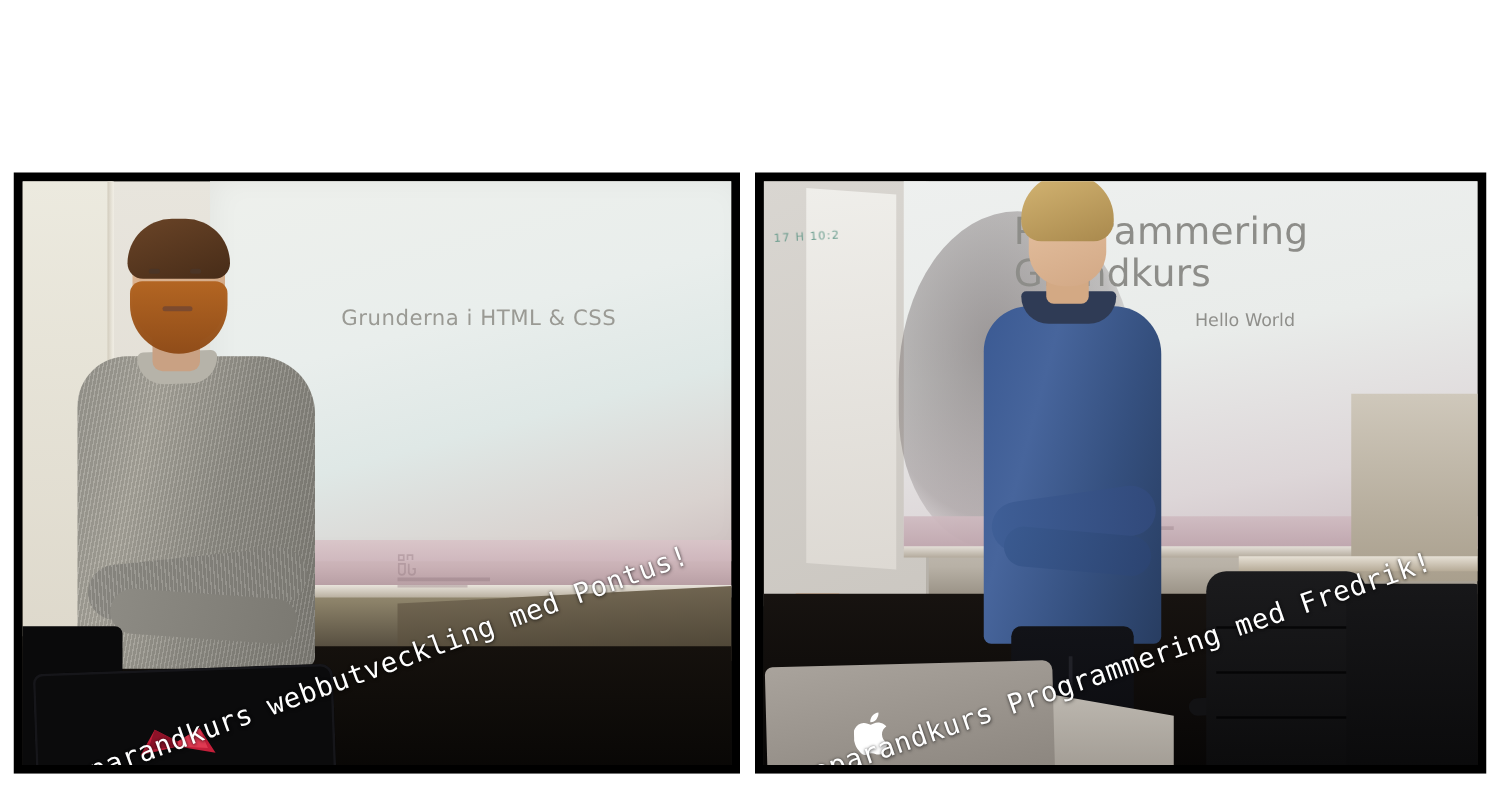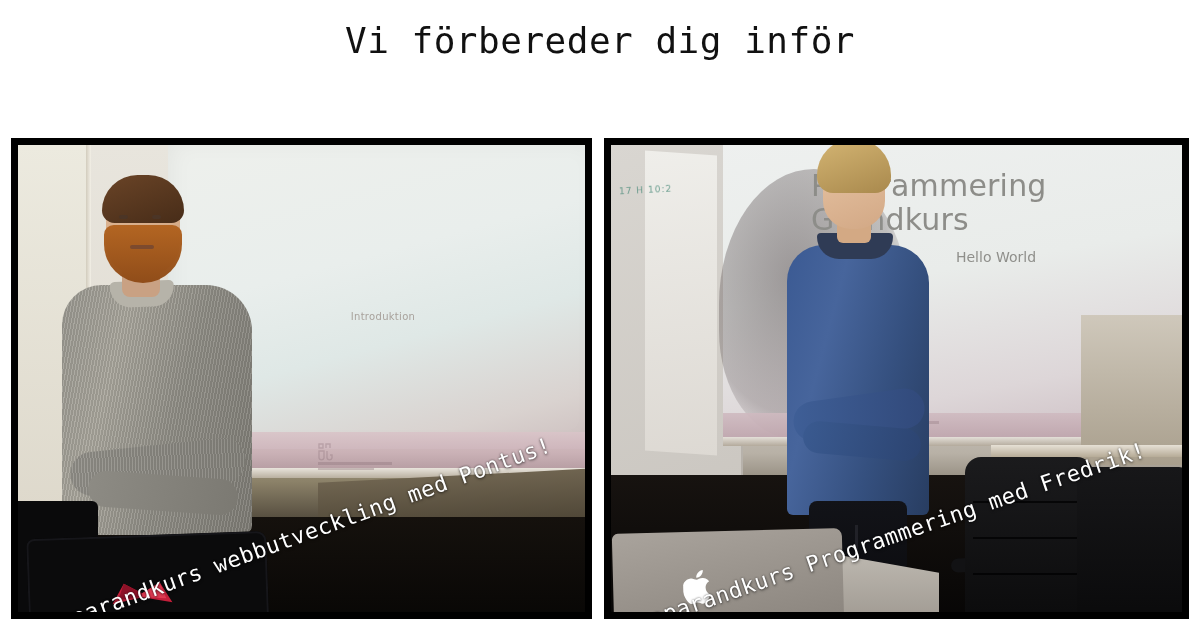--- a/index.html
+++ b/index.html
@@ -187,37 +187,36 @@
 </head>
 <body>
 
 <div class="poster">
 
   <div class="top-strip"></div>
 
   <div class="header">
 
     <div class="title">
-      <span>Vi förbereder dig inför</span>
     </div>
 
   </div>
 
   <div class="frame left">
     <div class="photo">
       <div class="lp">
 
         <div class="wall-left"></div>
         <div class="wall-edge"></div>
 
         <div class="screen"></div>
         <div class="screen-band"></div>
         <div class="screen-bar"></div>
 
-        <div class="slide-sub">Introduktion</div>
+        <div class="slide-title">Grunderna i HTML &amp; CSS</div>
 
         <div class="slide-logo">
           <svg class="m" viewBox="0 0 16 20">
             <g fill="none" stroke="#8a7078" stroke-width="1.4">
               <path d="M1 1 h4 v4 h-4 z"></path>
                 <path d="M8 5 v-4 h4 v4"></path>
               <path d="M1 8 h5 v7 a2.6 2.6 0 0 1 -5 0 z"></path>
               <path d="M9 8 v7 a2.6 2.6 0 0 0 5 0 v-3 h-2"></path>
             </g>
           </svg>

